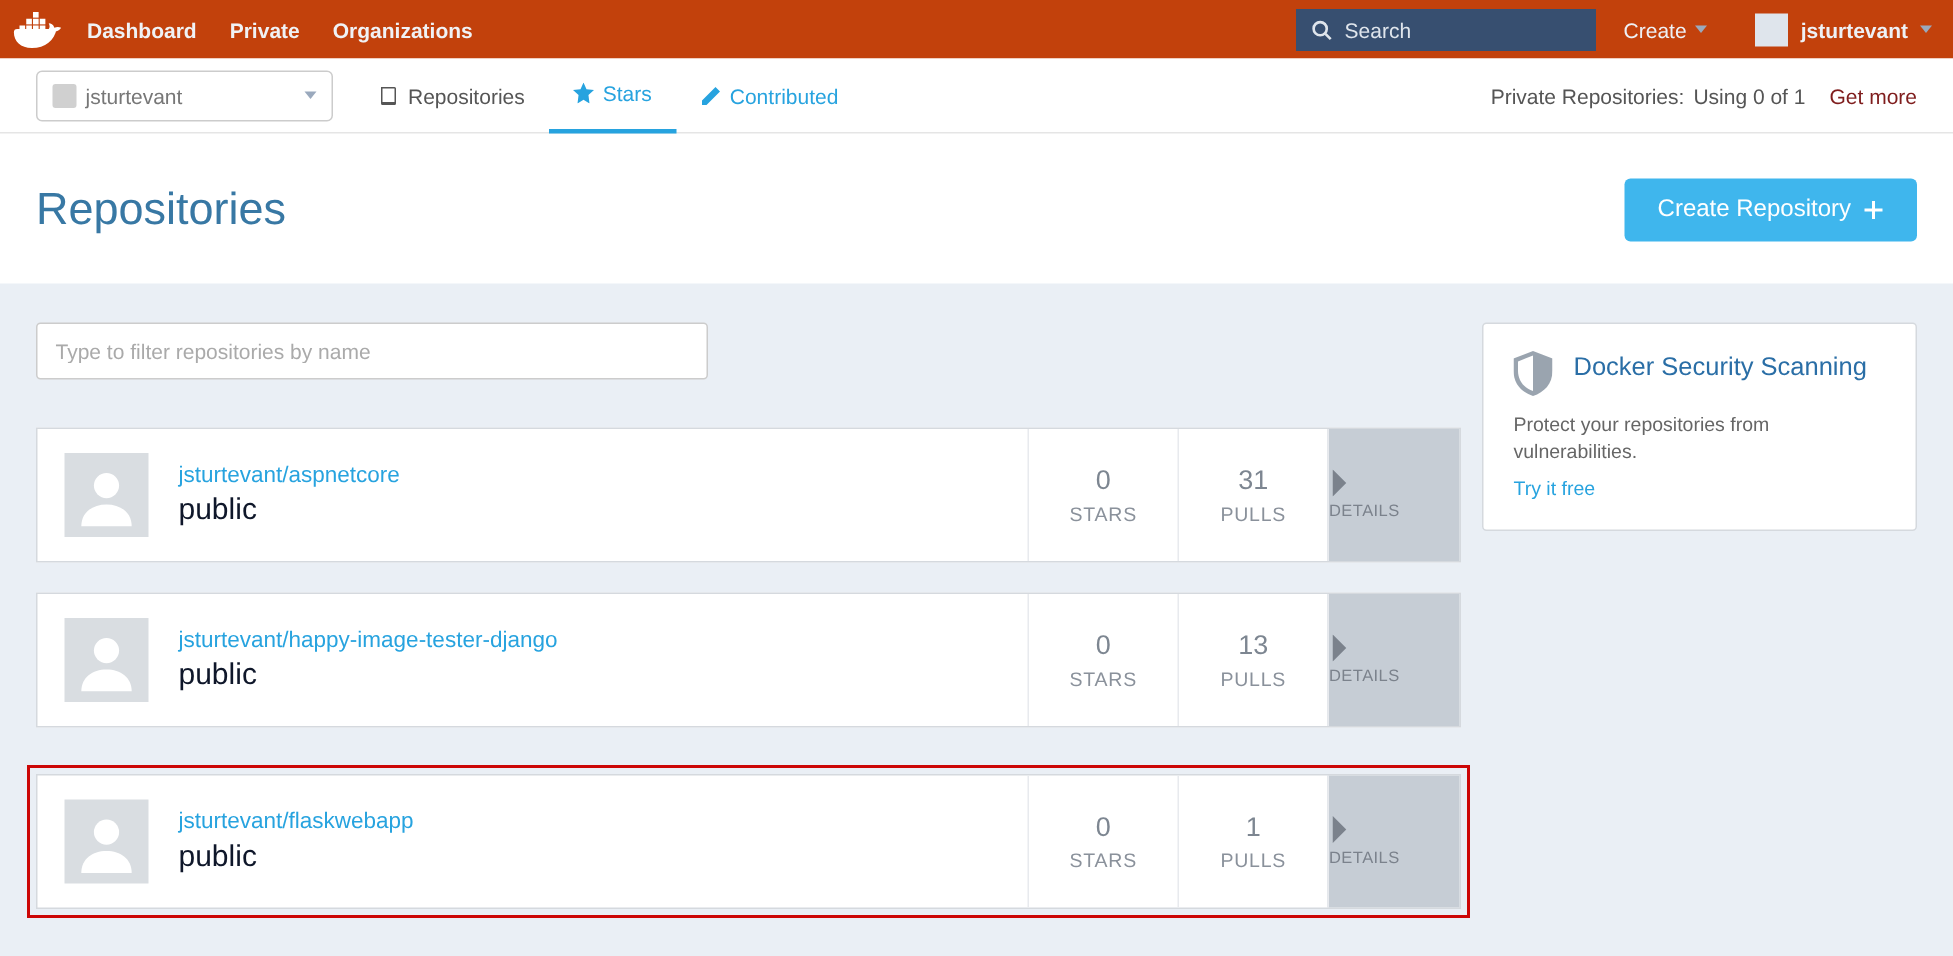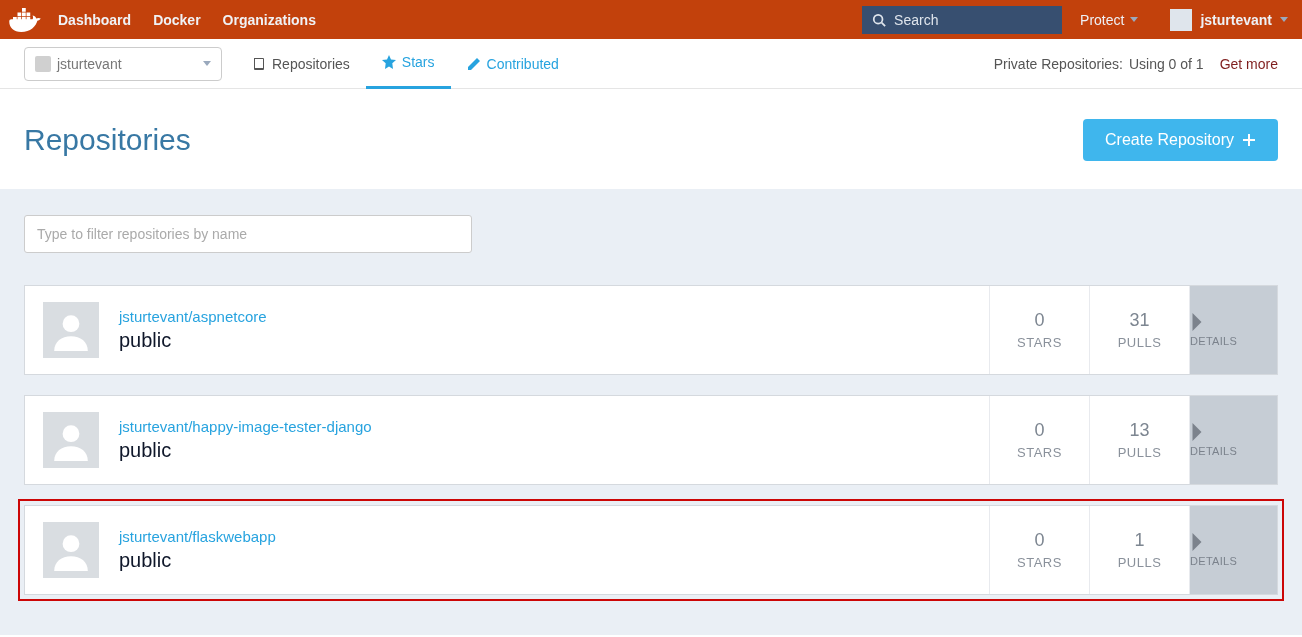--- a/index.html
+++ b/index.html
@@ -45,21 +45,21 @@
   .main-area { background: #eaeff5; padding: 26px 24px 40px; display: flex; gap: 14px; align-items: flex-start; }
   .left-col { flex: 1; }
   .right-col { width: 290px; }
 
   .filter-input { width: 448px; height: 38px; border: 1px solid #ccc; border-radius: 3px; padding: 0 12px; font-size: 14px; background: #fff; outline: none; color:#555; }
   .filter-input::placeholder { color: #aaa; }
 
   .repo-list { margin-top: 32px; display: flex; flex-direction: column; gap: 20px; }
 
   .repo-card { background: #fff; border: 1px solid #d5d9de; display: flex; height: 90px; position: relative; }
-  .repo-card.highlighted { outline: 2px solid #cc0606; outline-offset: 4px; }
+  .repo-card.highlighted { outline: 2px solid #cc0606; outline-offset: 4px; margin-top: 11px; }
   .repo-main { flex: 1; display: flex; align-items: center; padding: 0 18px; gap: 20px; }
   .repo-avatar { width: 56px; height: 56px; background: #d9dde1; display: flex; align-items: center; justify-content: center; }
   .repo-avatar svg { width: 42px; height: 42px; }
   .repo-text .name { color: #27a3df; font-size: 15px; }
   .repo-text .vis { color: #0f172a; font-size: 20px; margin-top: 4px; }
   .stat-cell { width: 100px; border-left: 1px solid #e8eaee; display: flex; flex-direction: column; align-items: center; justify-content: center; gap: 4px; }
   .stat-cell .num { font-size: 18px; color: #7d8691; }
   .stat-cell .lbl { font-size: 13px; color: #8a919b; letter-spacing: .5px; }
   .details-cell { width: 88px; background: #c6cdd5; border-left: 1px solid #e8eaee; display: flex; flex-direction: column; justify-content: center; gap: 4px; cursor: pointer; }
   .details-cell .lbl { font-size: 11px; color: #7b828c; letter-spacing: .3px; }
@@ -86,35 +86,35 @@
           <rect x="14" y="8" width="5" height="5"></rect>
           <rect x="20" y="8" width="5" height="5"></rect>
           <rect x="26" y="8" width="5" height="5"></rect>
           <rect x="20" y="2" width="5" height="5"></rect>
           <path d="M6 20h30c3 0 7-1 9-4-2-1-4-1-6 0-1-3-3-4-5-4 1 2 1 4 0 5H6c-2 0-3 1-3 3 0 8 6 14 16 14 12 0 20-7 22-17"></path>
         </g>
       </svg>
   </div>
   <div class="nav-links">
     <span>Dashboard</span>
-    <span>Docker</span>
+    <span>Private</span>
     <span>Organizations</span>
   </div>
   <div class="nav-spacer"></div>
   <div class="search-wrap">
     <span class="mag-icon search-icon">
       <svg width="14" height="14" viewBox="0 0 16 16" fill="none" stroke="#dfe5ec" stroke-width="2">
           <circle cx="7" cy="7" r="5"></circle>
           <line x1="11" y1="11" x2="15" y2="15"></line>
         </svg>
     </span>
     <input placeholder="Search" style="">
   </div>
   <div class="create-btn">
-    <span>Protect</span>
+    <span>Create</span>
     <span class="caret"></span>
   </div>
   <div class="user-area">
     <span class="user-avatar-sm"></span>
     <span class="name">jsturtevant</span>
     <span class="caret"></span>
   </div>
 </div>
 
 <div class="subbar">
@@ -261,13 +261,28 @@
             <span class="chevron-icon">
               <svg width="14" height="18" viewBox="0 0 10 16" fill="#7b828c">
                 <path d="M1 0l8 8-8 8V0z"></path>
               </svg>
             </span>
             <div class="lbl">DETAILS</div>
           </div>
         </div>
       </div>
   </div>
+  <div class="right-col">
+    <div class="side-card">
+      <div class="hdr">
+        <span class="shield-icon">
+          <svg width="26" height="30" viewBox="0 0 26 30">
+              <path fill="#9aa4af" d="M13 0L0 5v8c0 9 5.5 14.5 13 17 7.5-2.5 13-8 13-17V5L13 0z"></path>
+              <path fill="#fff" d="M13 3L3 7v6c0 7 4 11.5 10 13.7V3z"></path>
+            </svg>
+        </span>
+        <div class="title">Docker Security Scanning</div>
+      </div>
+      <div class="body">Protect your repositories from vulnerabilities.</div>
+      <a class="try">Try it free</a>
+    </div>
+  </div>
 </div>
 
 </body></html>

